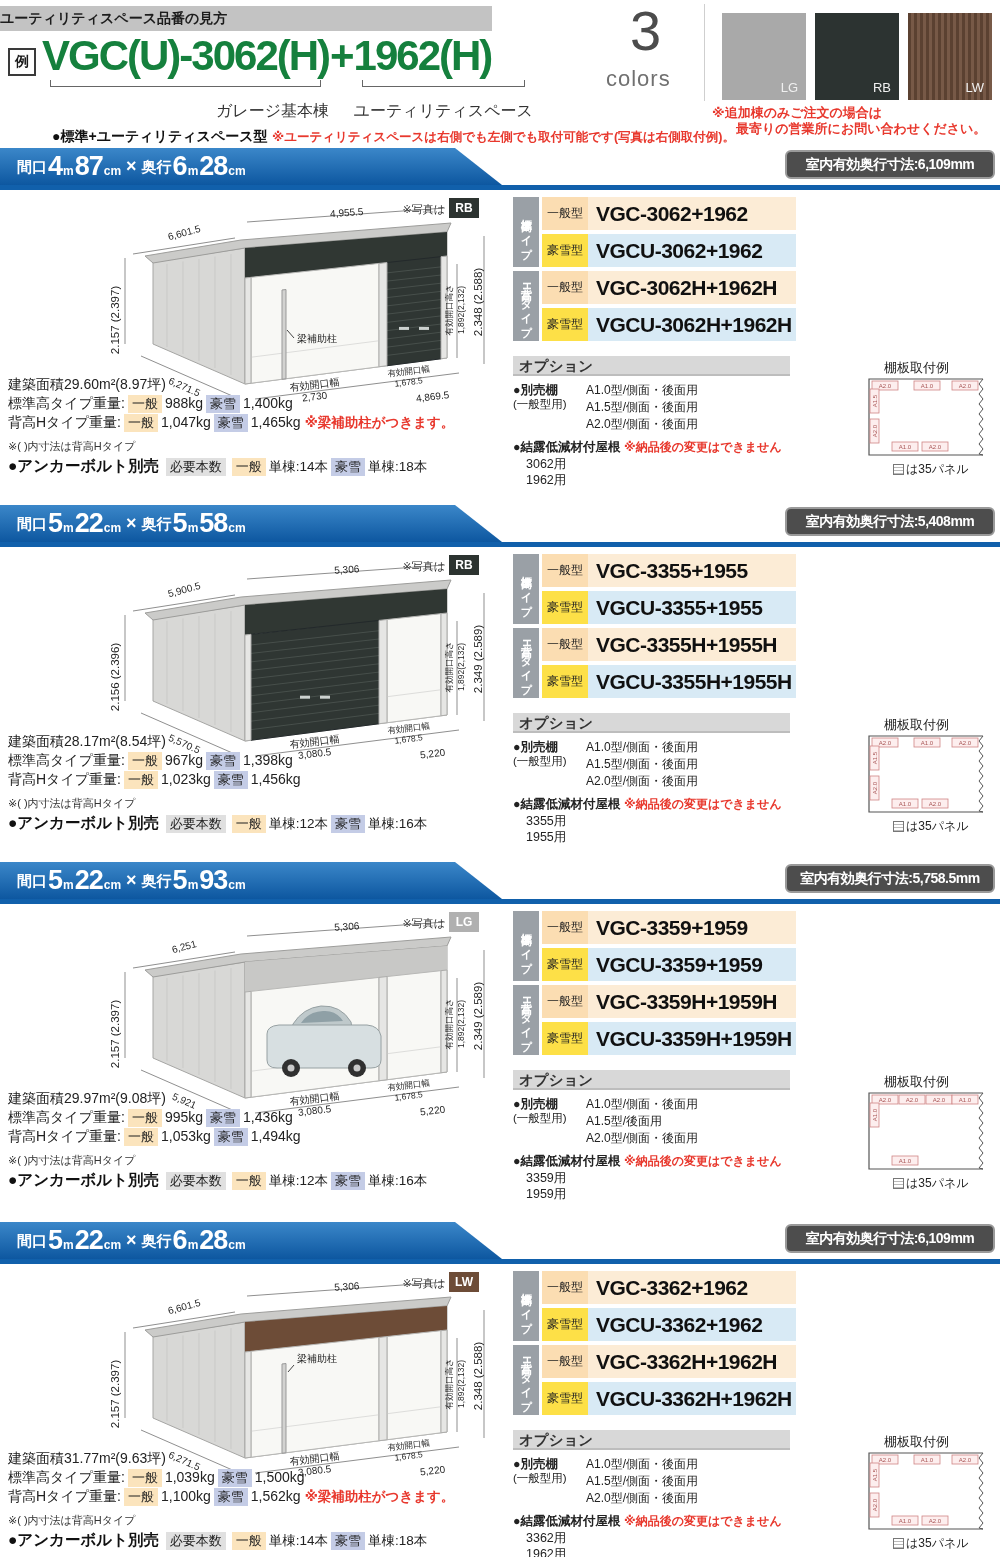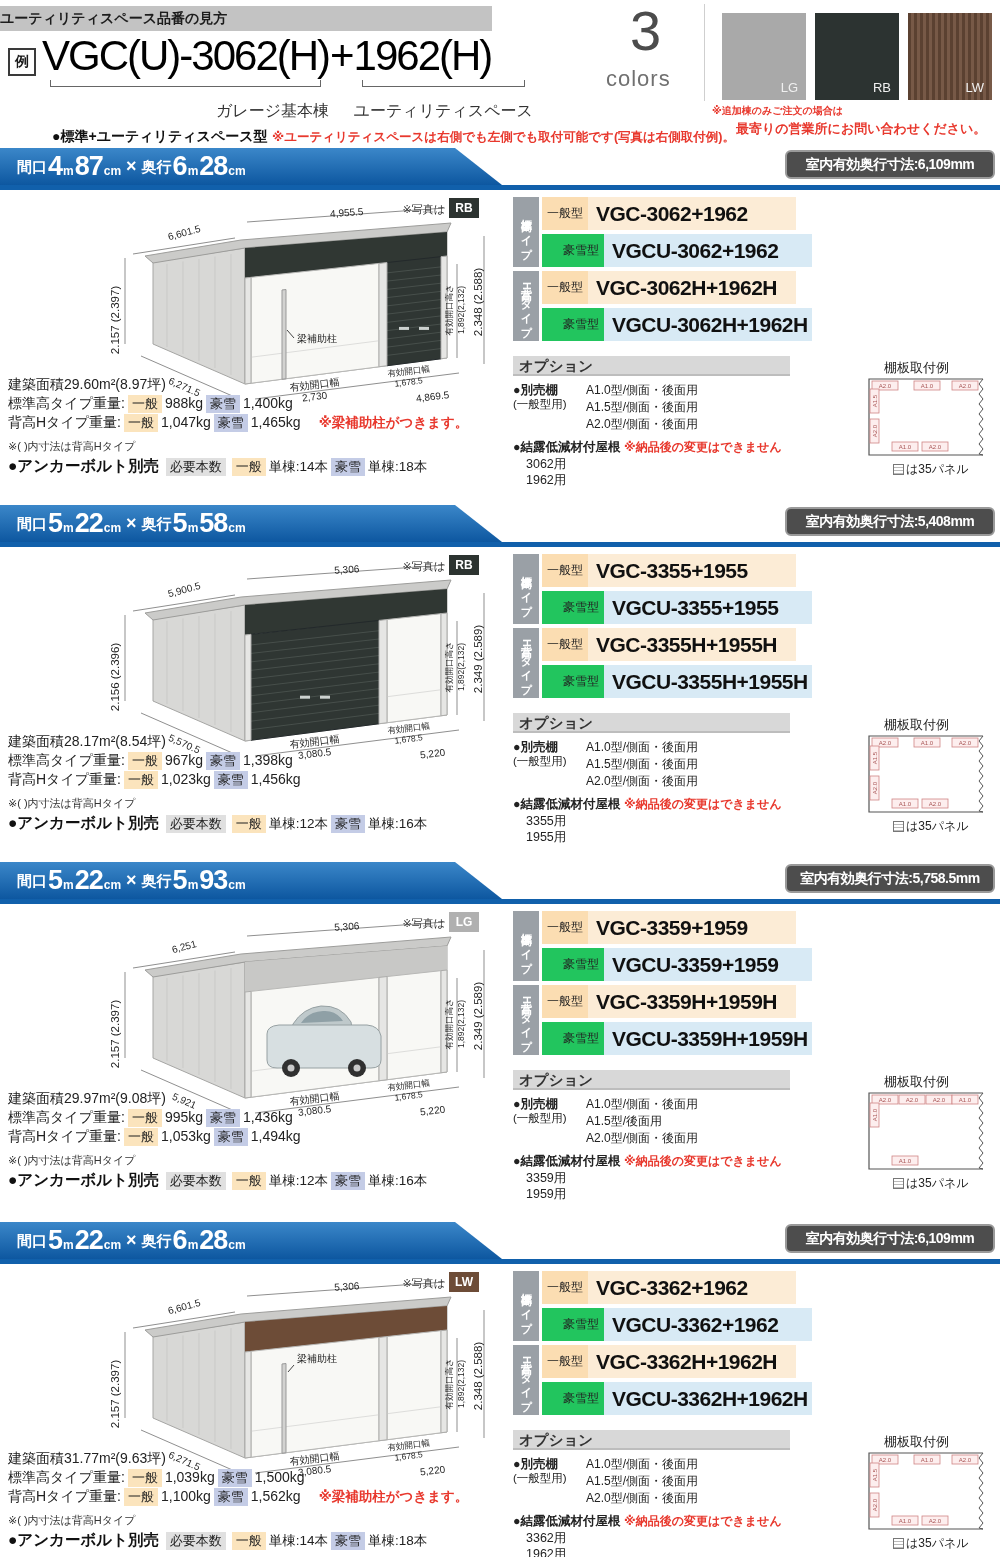--- a/index.html
+++ b/index.html
@@ -5,32 +5,32 @@
   html,body{margin:0;padding:0;background:#fff;}
   body{font-family:"Liberation Sans","DejaVu Sans",sans-serif;color:#1a1a1a;}
   .page{position:relative;width:1000px;height:1557px;background:#fff;overflow:hidden;}
 
   
   .top-bar{position:absolute;left:0;top:6px;width:492px;height:25px;background:#c3c3c3;}
   .top-bar span{display:block;line-height:25px;font-size:14px;font-weight:bold;color:#1c1c1c;}
   .title-row{position:absolute;left:8px;top:32px;display:flex;align-items:flex-start;}
   .ex-box{width:24px;height:24px;border:2px solid #3a3a3a;font-size:14px;font-weight:bold;display:flex;align-items:center;justify-content:center;margin:16px 6px 0 0;flex:none;}
   .code-part{display:flex;flex-direction:column;}
-  .big-code{font-size:42px;font-weight:normal;color:#000000;letter-spacing:-2px;line-height:1.15;white-space:nowrap;}
+  .big-code{font-size:42px;font-weight:bold;color:#15803d;letter-spacing:-2px;line-height:1.15;white-space:nowrap;}
   .plus{margin:0 1px;}
   .brace{height:6px;border-left:1px solid #666;border-right:1px solid #666;border-bottom:1px solid #666;margin:0 8px;}
   .brace-label{text-align:right;font-size:16px;color:#333;margin-top:14px;}
   .colors-num{position:absolute;left:630px;top:0;font-size:56px;color:#4c4c4c;line-height:1.1;}
   .colors-word{position:absolute;left:606px;top:66px;font-size:22px;color:#707070;letter-spacing:1px;}
   .colors-divider{position:absolute;left:704px;top:4px;width:1px;height:97px;background:#cfcfcf;}
   .swatches{position:absolute;left:722px;top:13px;display:flex;gap:9px;}
   .swatch{width:84px;height:87px;position:relative;}
   .swatch.wood{background-image:repeating-linear-gradient(90deg,rgba(0,0,0,.18) 0 3px,rgba(255,255,255,.06) 3px 6px);}
   .swatch-label{position:absolute;right:8px;bottom:5px;color:#f0f0f0;font-size:13px;}
-  .order-note1{position:absolute;left:712px;top:104px;color:#e8382d;font-size:10px;font-weight:bold;white-space:nowrap;}
+  .order-note1{position:absolute;left:712px;top:104px;color:#e8382d;font-size:13px;font-weight:bold;white-space:nowrap;}
   .order-note2{position:absolute;left:736px;top:120px;color:#e8382d;font-size:13px;font-weight:bold;white-space:nowrap;}
   .type-line{position:absolute;left:8px;top:127px;white-space:nowrap;}
   .type-label{font-weight:bold;font-size:14px;color:#111;margin-left:44px;}
   .type-note{color:#e8382d;font-size:12.5px;font-weight:bold;}
 
   
   .sec{position:absolute;left:0;width:1000px;height:357px;}
   .sec-banner{position:absolute;left:0;top:0;width:502px;height:37px;background:linear-gradient(180deg,#3b87c9 0%,#0d57a0 100%);clip-path:polygon(0 0,455px 0,502px 100%,0 100%);display:flex;align-items:center;padding-left:16px;box-sizing:border-box;color:#fff;}
   .b-lab{font-size:15px;font-weight:bold;margin:2px 1px 0 1px;}
   .b-num{font-size:27px;font-weight:bold;letter-spacing:-1px;}
@@ -42,21 +42,21 @@
   .drawing{position:absolute;left:95px;top:44px;width:430px;height:252px;}
   .photo-note{position:absolute;top:10px;right:80px;font-size:11px;color:#333;}
   .photo-chip{position:absolute;top:6px;right:46px;width:30px;height:20px;color:#fff;font-size:12px;font-weight:bold;display:flex;align-items:center;justify-content:center;}
 
   .pgroup{position:absolute;left:513px;width:26px;background:#9aa0a6;color:#fff;writing-mode:vertical-rl;font-size:11px;font-weight:bold;display:flex;align-items:center;justify-content:center;letter-spacing:1px;}
   .pg1{top:49px;height:70px;} .pg2{top:123px;height:70px;}
   .prow{position:absolute;left:542px;height:33px;display:flex;}
   .ptype{width:46px;font-size:12px;display:flex;align-items:center;justify-content:center;color:#222;}
   .pcode{width:200px;font-size:21px;font-weight:bold;display:flex;align-items:center;padding-left:8px;color:#101010;letter-spacing:-0.5px;white-space:nowrap;}
   .gen .ptype{background:#fbddb2;} .gen .pcode{background:#fcecd6;}
-  .snow .ptype{background:#22c55e;padding-left:16px;} .snow .pcode{background:#d8eaf5;}
+  .snow .ptype{background:#fde047;} .snow .pcode{background:#d8eaf5;}
 
   .opt-title{position:absolute;left:513px;top:208px;width:277px;height:20px;background:#d8d8d8;border-bottom:2px solid #bdbdbd;font-size:14.5px;font-weight:bold;color:#333;padding-left:6px;box-sizing:border-box;line-height:20px;}
   .opt-shelf-label{position:absolute;left:513px;top:234px;font-size:12.5px;font-weight:bold;color:#222;}
   .opt-shelf-sub{position:absolute;left:513px;top:249px;font-size:11.5px;color:#222;}
   .opt-items{position:absolute;left:586px;top:234px;font-size:12px;line-height:17px;color:#222;}
   .opt-roof{position:absolute;left:513px;top:291px;font-size:12.5px;white-space:nowrap;}
   .roof-label{font-weight:bold;color:#222;}
   .red{color:#e8382d;font-weight:bold;font-size:12px;}
   .opt-roof-items{position:absolute;left:526px;top:308px;font-size:12.5px;line-height:16px;color:#222;}
 
@@ -65,21 +65,21 @@
   .shelf-caption{position:absolute;left:893px;top:313px;font-size:12px;color:#222;display:flex;align-items:center;gap:2px;}
   .panel-icon{display:inline-block;width:9px;height:9px;border:1px solid #777;background:repeating-linear-gradient(0deg,#bbb 0 1px,#fff 1px 3px);}
 
   .stat{position:absolute;left:8px;font-size:14px;color:#222;white-space:nowrap;}
   .s-area{top:228px;} .s-std{top:247px;} .s-high{top:266px;}
   .s-paren{top:291px;font-size:11px;color:#333;}
   .s-anchor{top:308px;font-size:13.5px;}
   .anchor-label{font-size:15.5px;font-weight:bold;color:#111;}
   .tag{display:inline-block;padding:0 4px;margin:0 3px;font-size:13px;}
   .tag-gen{background:#fbe4bd;} .tag-snow{background:#c4cce6;} .tag-count{background:#e0e0e0;}
-  .red-note{color:#e8382d;font-weight:bold;margin-left:18px;font-size:13.5px;}
+  .red-note{color:#e8382d;font-weight:bold;margin-left:4px;font-size:13.5px;}
 
   .dl{font-size:10px;fill:#1f1f1f;}
   .dl-big{font-size:11.5px;}
   .dl-sm{font-size:8.5px;}
   .shelf-box{fill:#fdeeee;stroke:#cf8585;stroke-width:0.8;}
   .shelf-box-t{font-size:6px;fill:#a85555;}
 </style>
 </head>
 <body>
 

